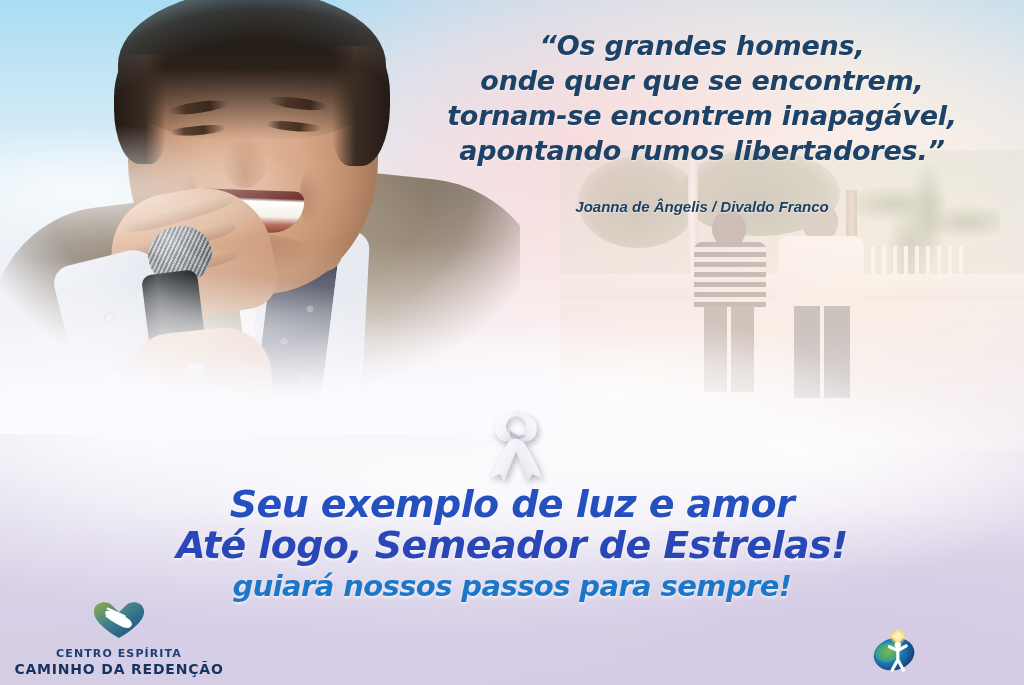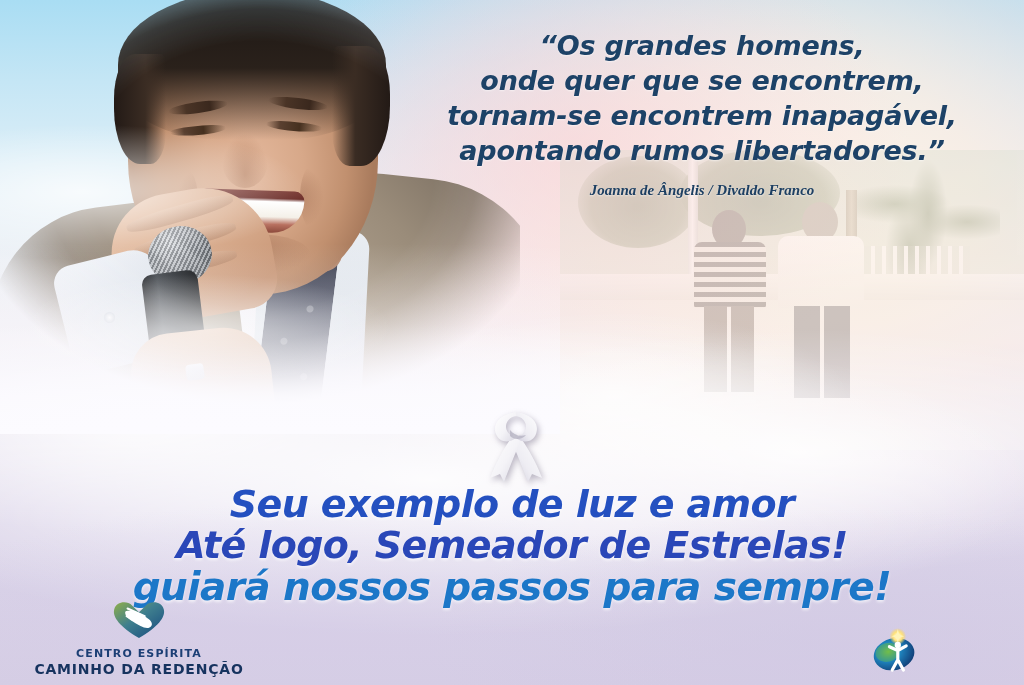--- a/index.html
+++ b/index.html
@@ -328,22 +328,22 @@
     font-style: italic;
     font-weight: 700;
     font-size: 27px;
     line-height: 35px;
     letter-spacing: -0.2px;
     color: #1d4267;
     white-space: nowrap;
     text-shadow: 0 1px 2px rgba(255,255,255,0.55);
   }
   #quote-attrib {
-    margin-top: 14px;
-    font-family: Liberation Serif, serif;
+    margin-top: 30px;
+    font-family: Liberation Sans, sans-serif;
     font-style: italic;
     font-weight: 700;
     font-size: 15px;
     color: #1d3f62;
     text-shadow: 0 1px 2px rgba(255,255,255,0.6);
   }
 
   
   #ribbon {
     position: absolute;
@@ -363,30 +363,29 @@
     font-style: italic;
     font-weight: 700;
     font-size: 38px;
     line-height: 41px;
     letter-spacing: -0.6px;
     color: #2a47b8;
     text-shadow: 0 2px 3px rgba(255,255,255,0.65);
     white-space: nowrap;
   }
   .msg-line.l2 { color: #2450c0; }
-  .msg-line.l3 { color: #1c77c8; font-size: 39px; }
+  .msg-line.l3 { color: #1c77c8; font-size: 29px; }
 
   
   .logo-block {
     position: absolute;
     bottom: 8px;
     display: flex;
     flex-direction: column;
     align-items: center;
-    margin-left: 20px;
   }
   #logo-left  { left: 14px; width: 210px; }
   #logo-right { right: 14px; width: 230px; }
 
   .logo-mark { display: block; }
   .logo-text-sm {
     font-family: "DejaVu Sans", "Liberation Sans", sans-serif;
     font-weight: 700;
     font-size: 11px;
     letter-spacing: 1.1px;

